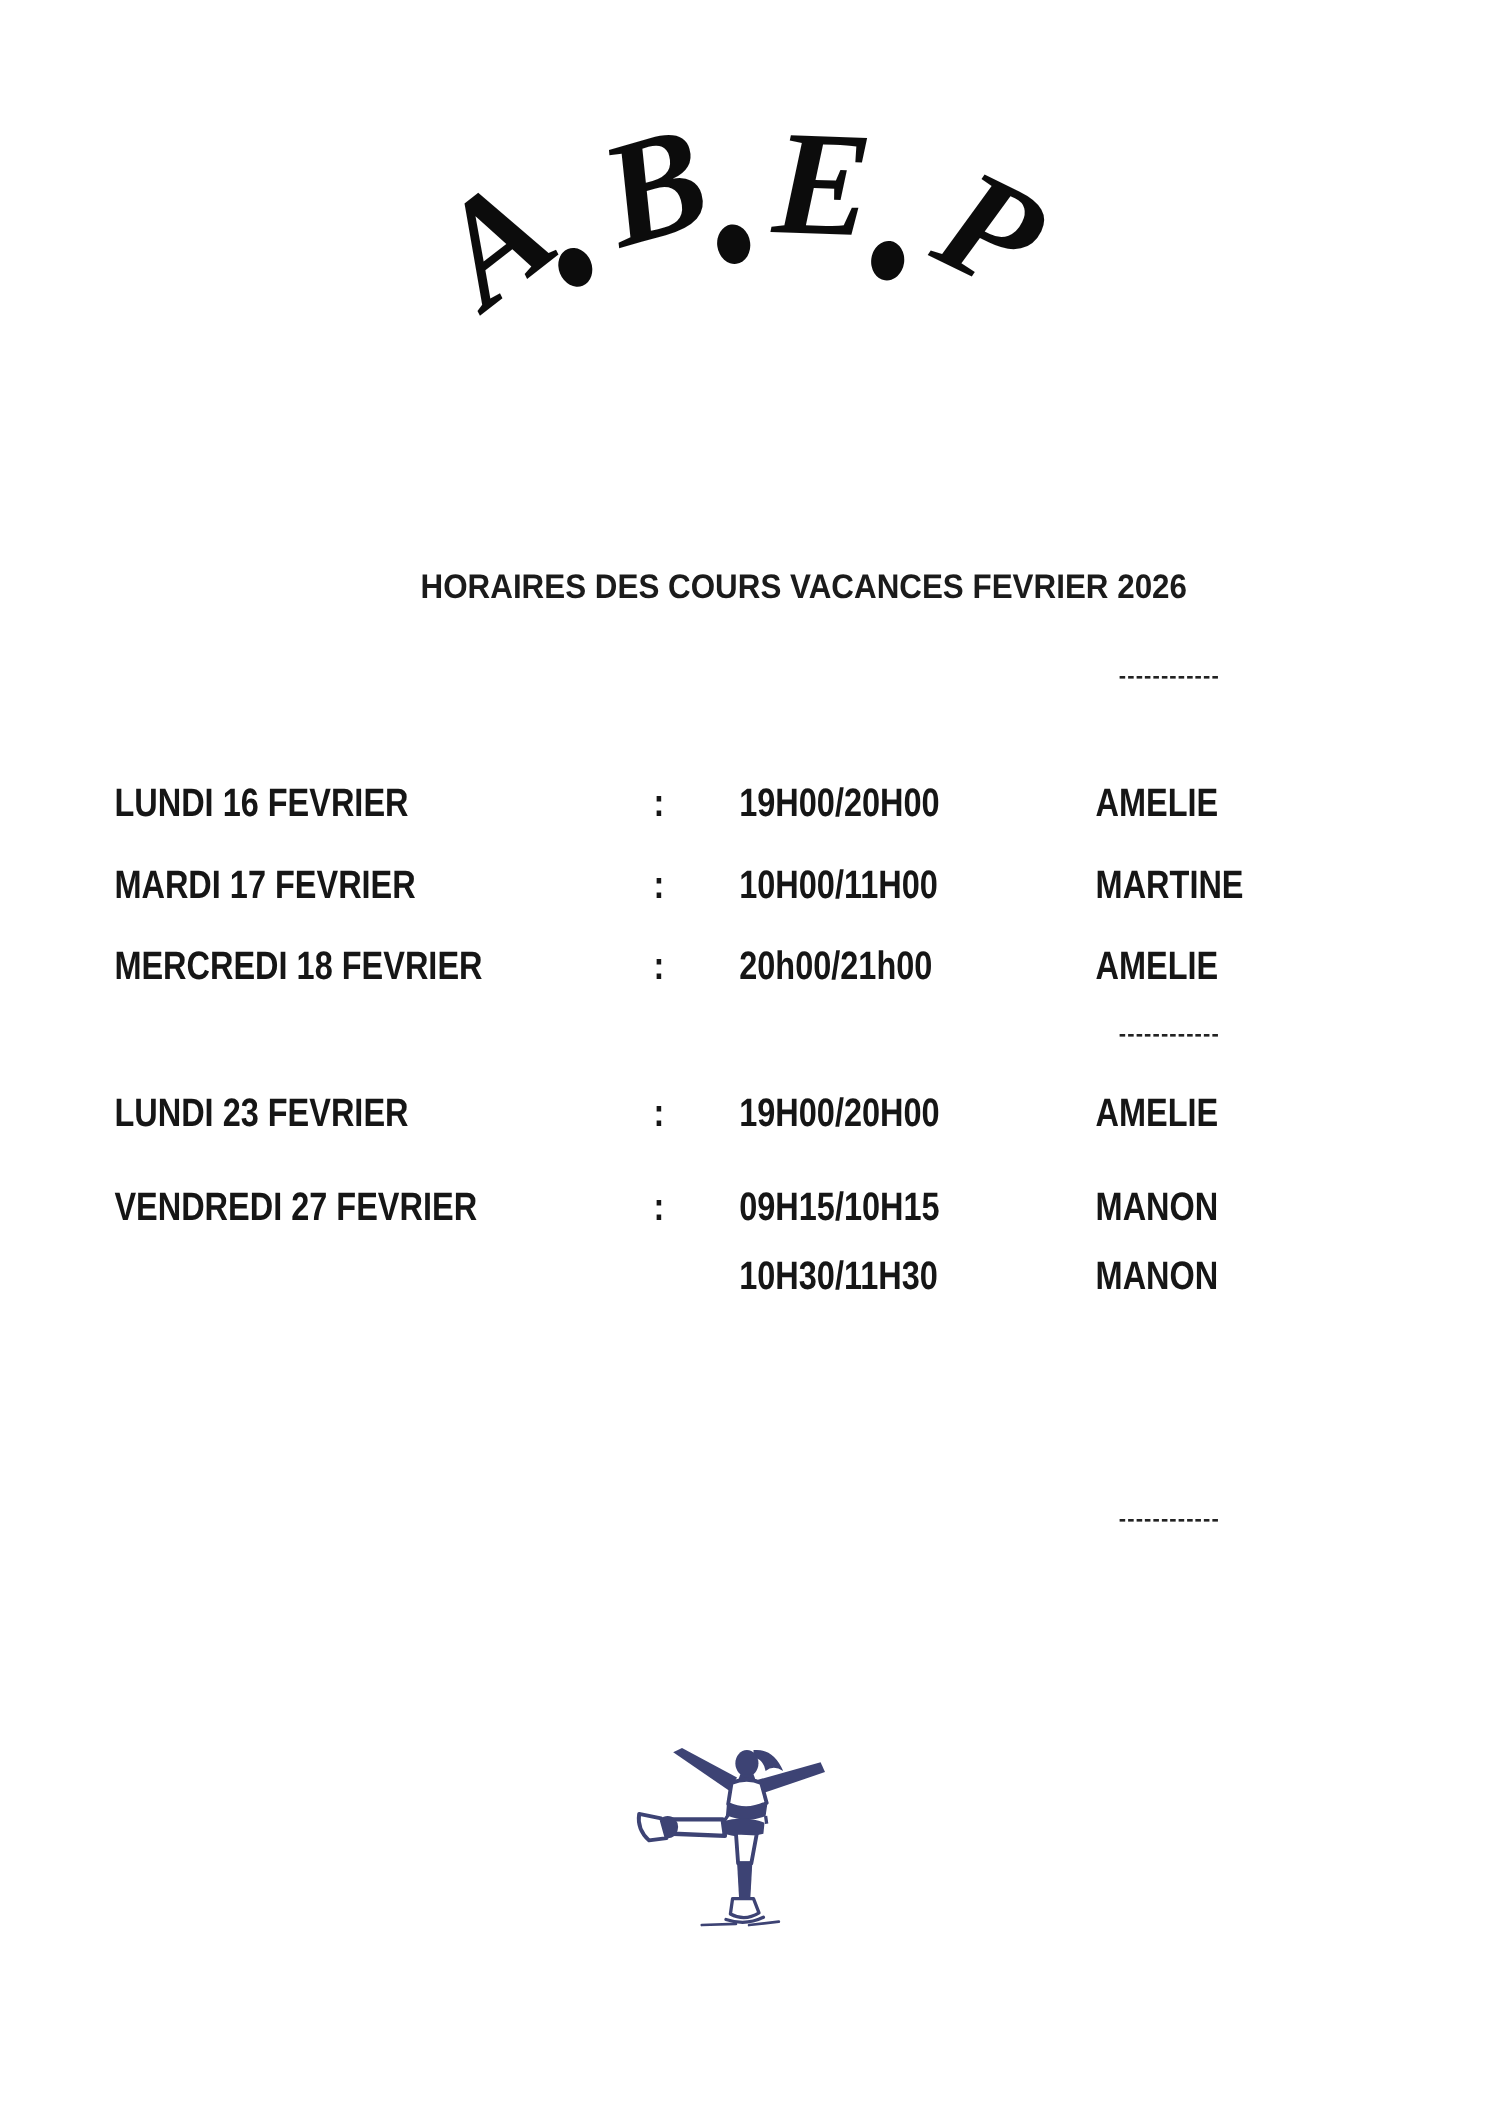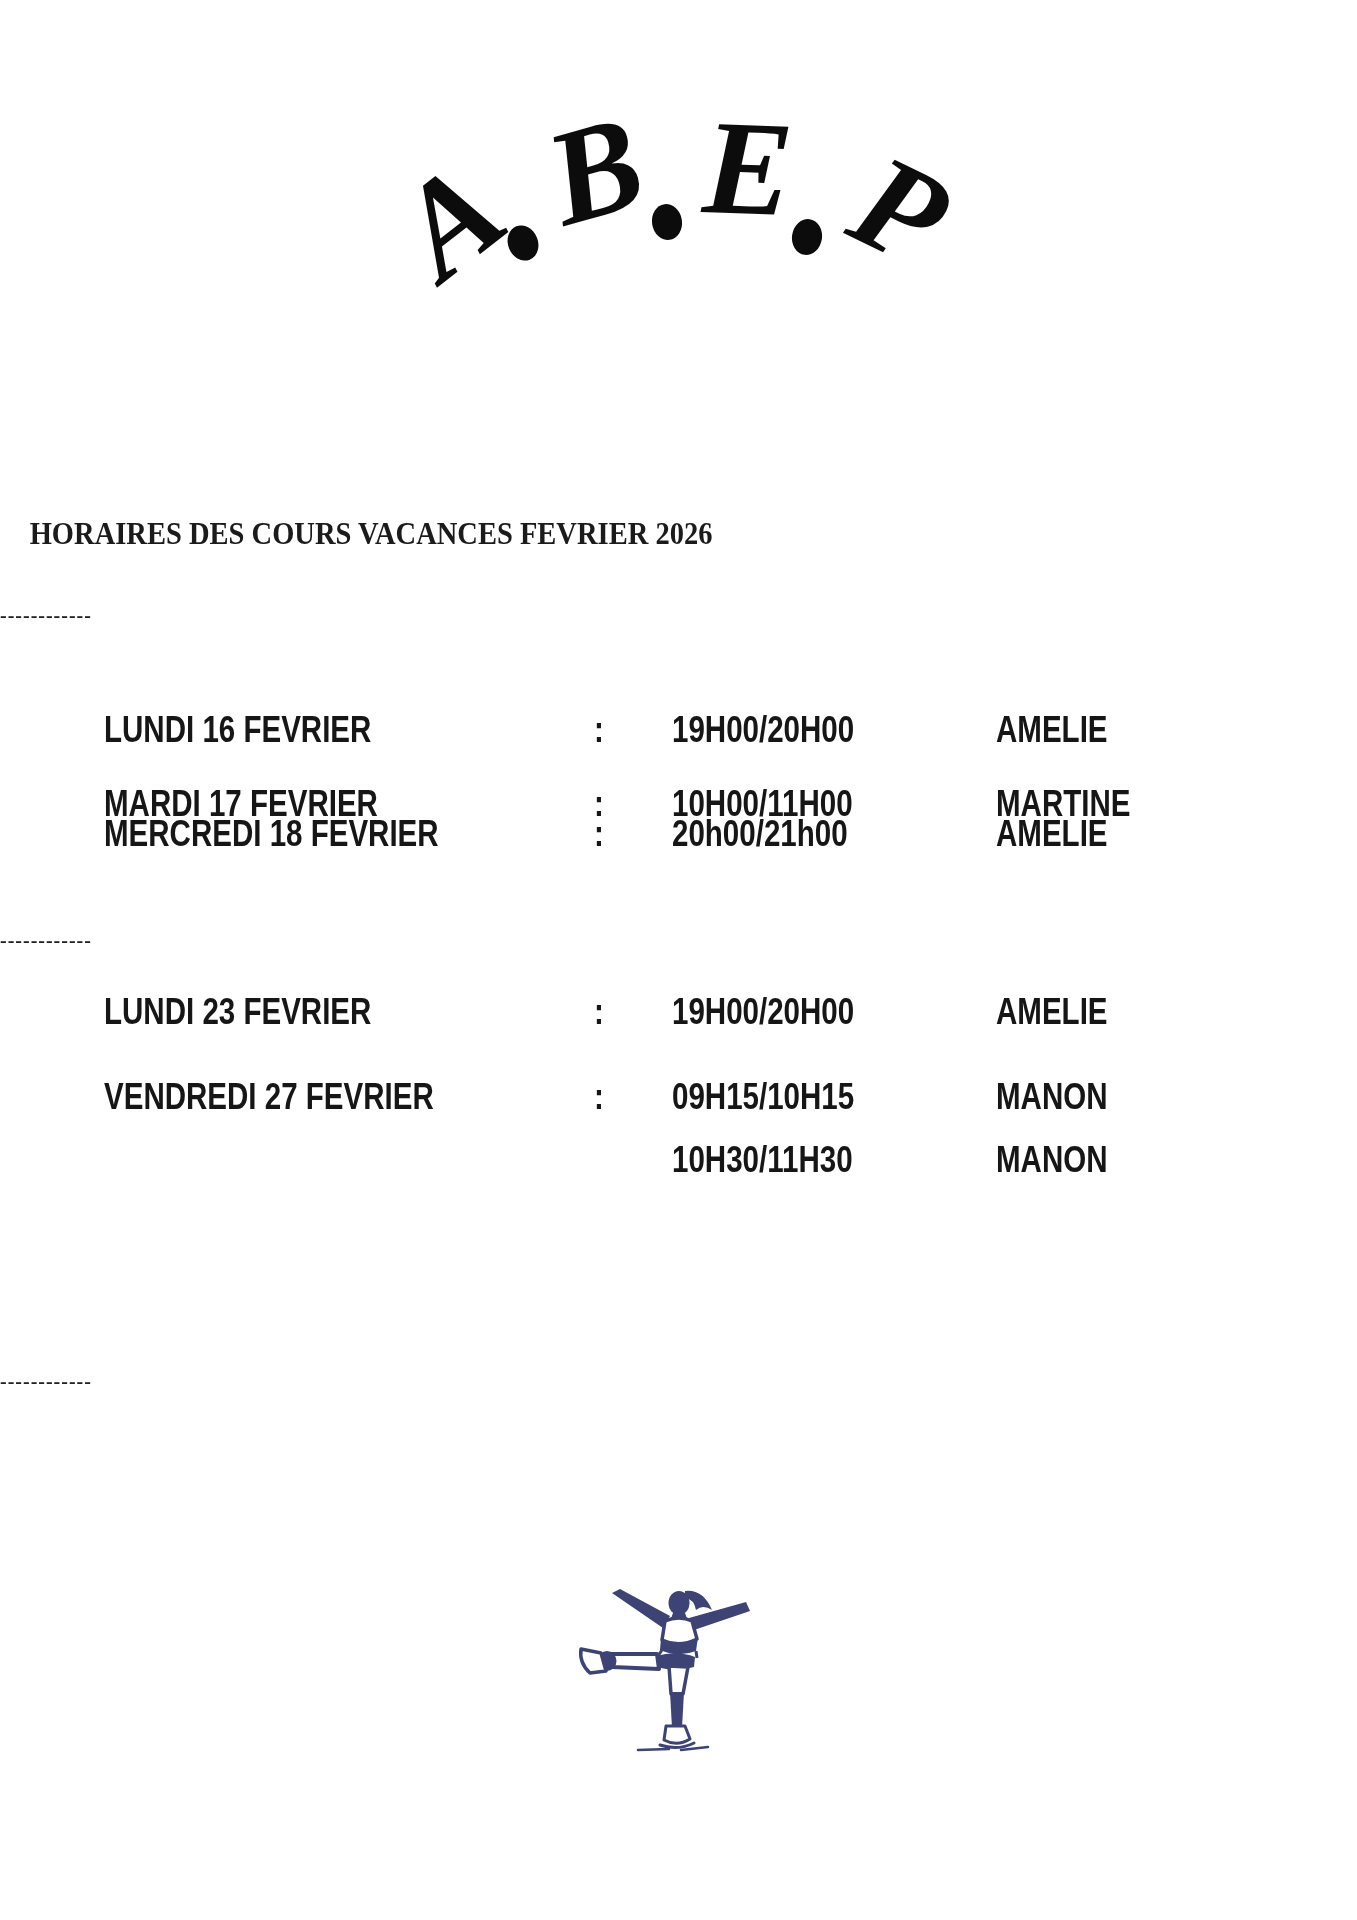--- a/index.html
+++ b/index.html
@@ -27,21 +27,21 @@
   }
   .l-A{left:450px;top:220px;transform:translate(-50%,-50%) rotate(-38deg);}
   .l-B{left:595px;top:170px;transform:translate(-50%,-50%) rotate(-16deg);}
   .l-E{left:748px;top:168px;transform:translate(-50%,-50%) rotate(2deg);}
   .l-P{left:900px;top:210px;transform:translate(-50%,-50%) rotate(26deg);}
   .d-1{left:523px;top:243px;transform:translate(-50%,-50%) rotate(-22deg);}
   .d-2{left:667px;top:222px;transform:translate(-50%,-50%) rotate(-8deg);}
   .d-3{left:807px;top:237px;transform:translate(-50%,-50%) rotate(8deg);}
 
   
-  .center-line{position:absolute;left:0;width:1109px;text-align:left;font-family:Liberation Serif, serif;}
+  .center-line{position:absolute;left:0;width:1109px;text-align:right;}
   .cond{display:inline-block;white-space:nowrap;}
   .heading{top:512px;height:44px;line-height:44px;}
   .heading .cond{
     font-size:31px;font-weight:bold;letter-spacing:0px;
     transform:scaleX(0.92);transform-origin:center center;
   }
   .separator{height:40px;line-height:40px;}
   .separator .cond{
     font-size:20px;font-weight:bold;letter-spacing:1px;
     transform:scaleX(1);transform-origin:center center;color:#222;
@@ -62,21 +62,21 @@
     position:absolute;display:inline-block;
     font-weight:bold;font-size:36px;line-height:44px;
     white-space:nowrap;
     transform:scaleX(0.82);transform-origin:0 50%;
     color:#161616;
   }
   .row .c-day{left:104px;}
   .row .c-colon{left:594px;}
   .row .c-time{left:672px;}
   .row .c-teacher{left:996px;}
-  .r1{top:708px;} .r2{top:782px;text-decoration:underline;} .r3{top:812px;}
+  .r1{top:708px;} .r2{top:782px;text-decoration:underline;} .r3{top:856px;}
   .r4{top:990px;text-decoration:underline;} .r5{top:1075px;} .r6{top:1138px;}
 
   
   .figure-wrap{position:absolute;left:552px;top:1572px;width:260px;height:240px;}
   .figure-wrap svg{width:100%;height:100%;display:block;}
   .navy{fill:#3d4374;}
   .navy-stroke{stroke:#3d4374;}
 </style>
 </head>
 <body>

